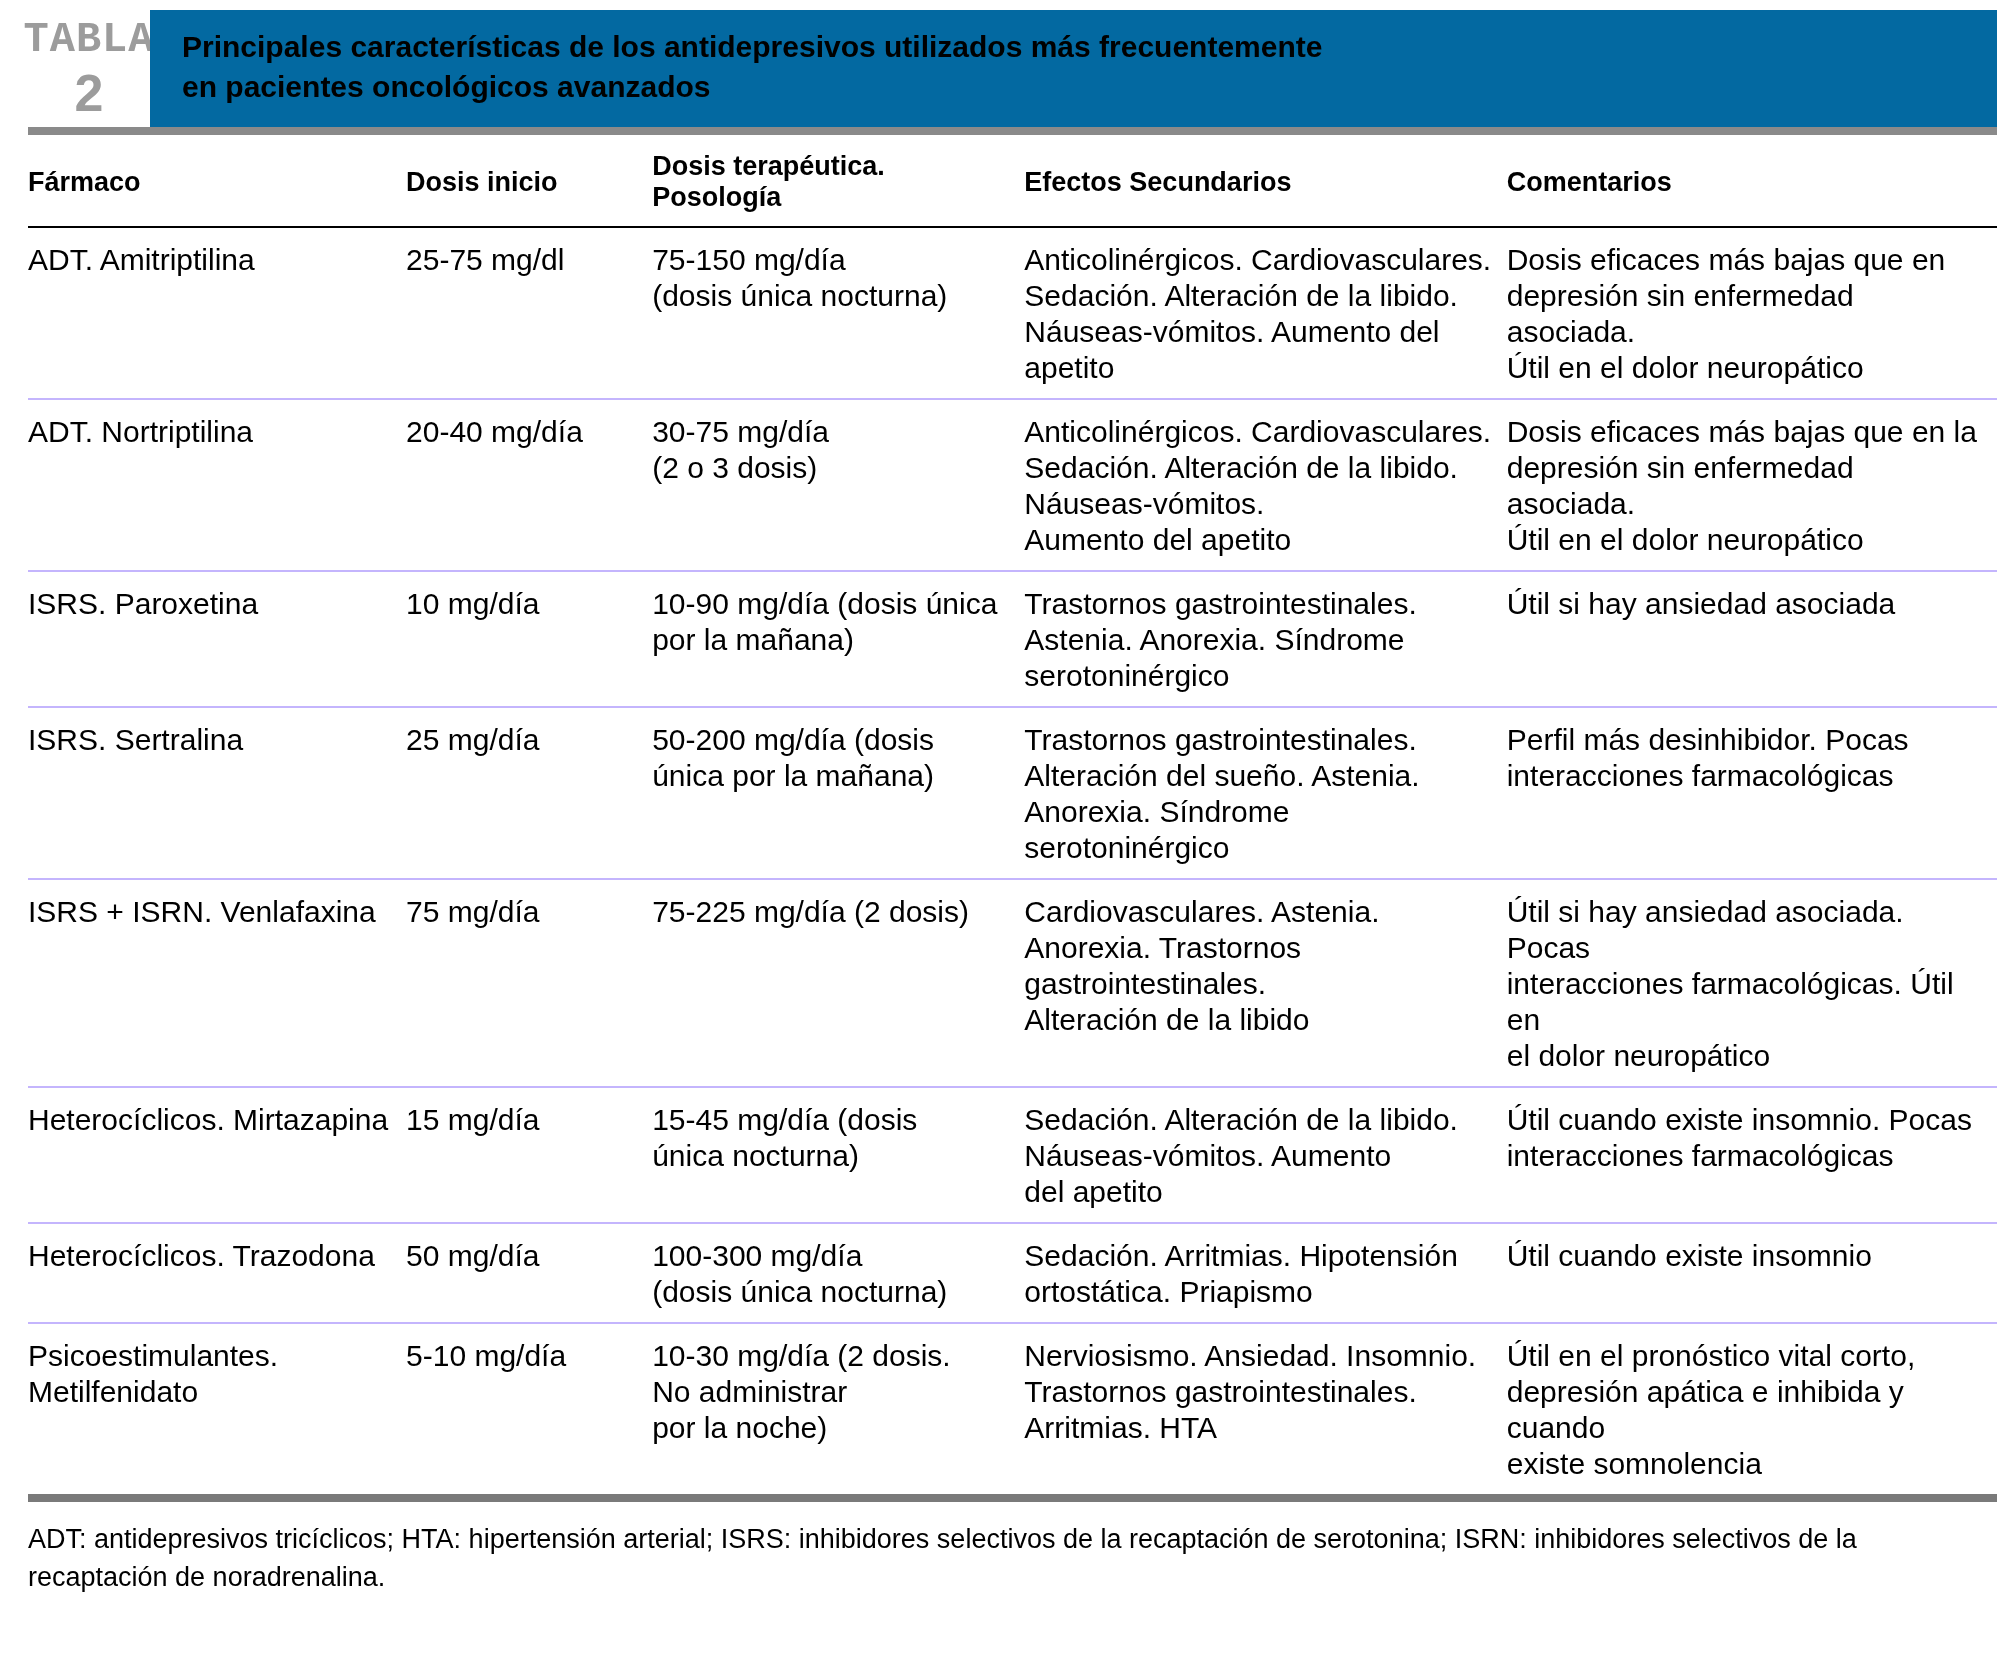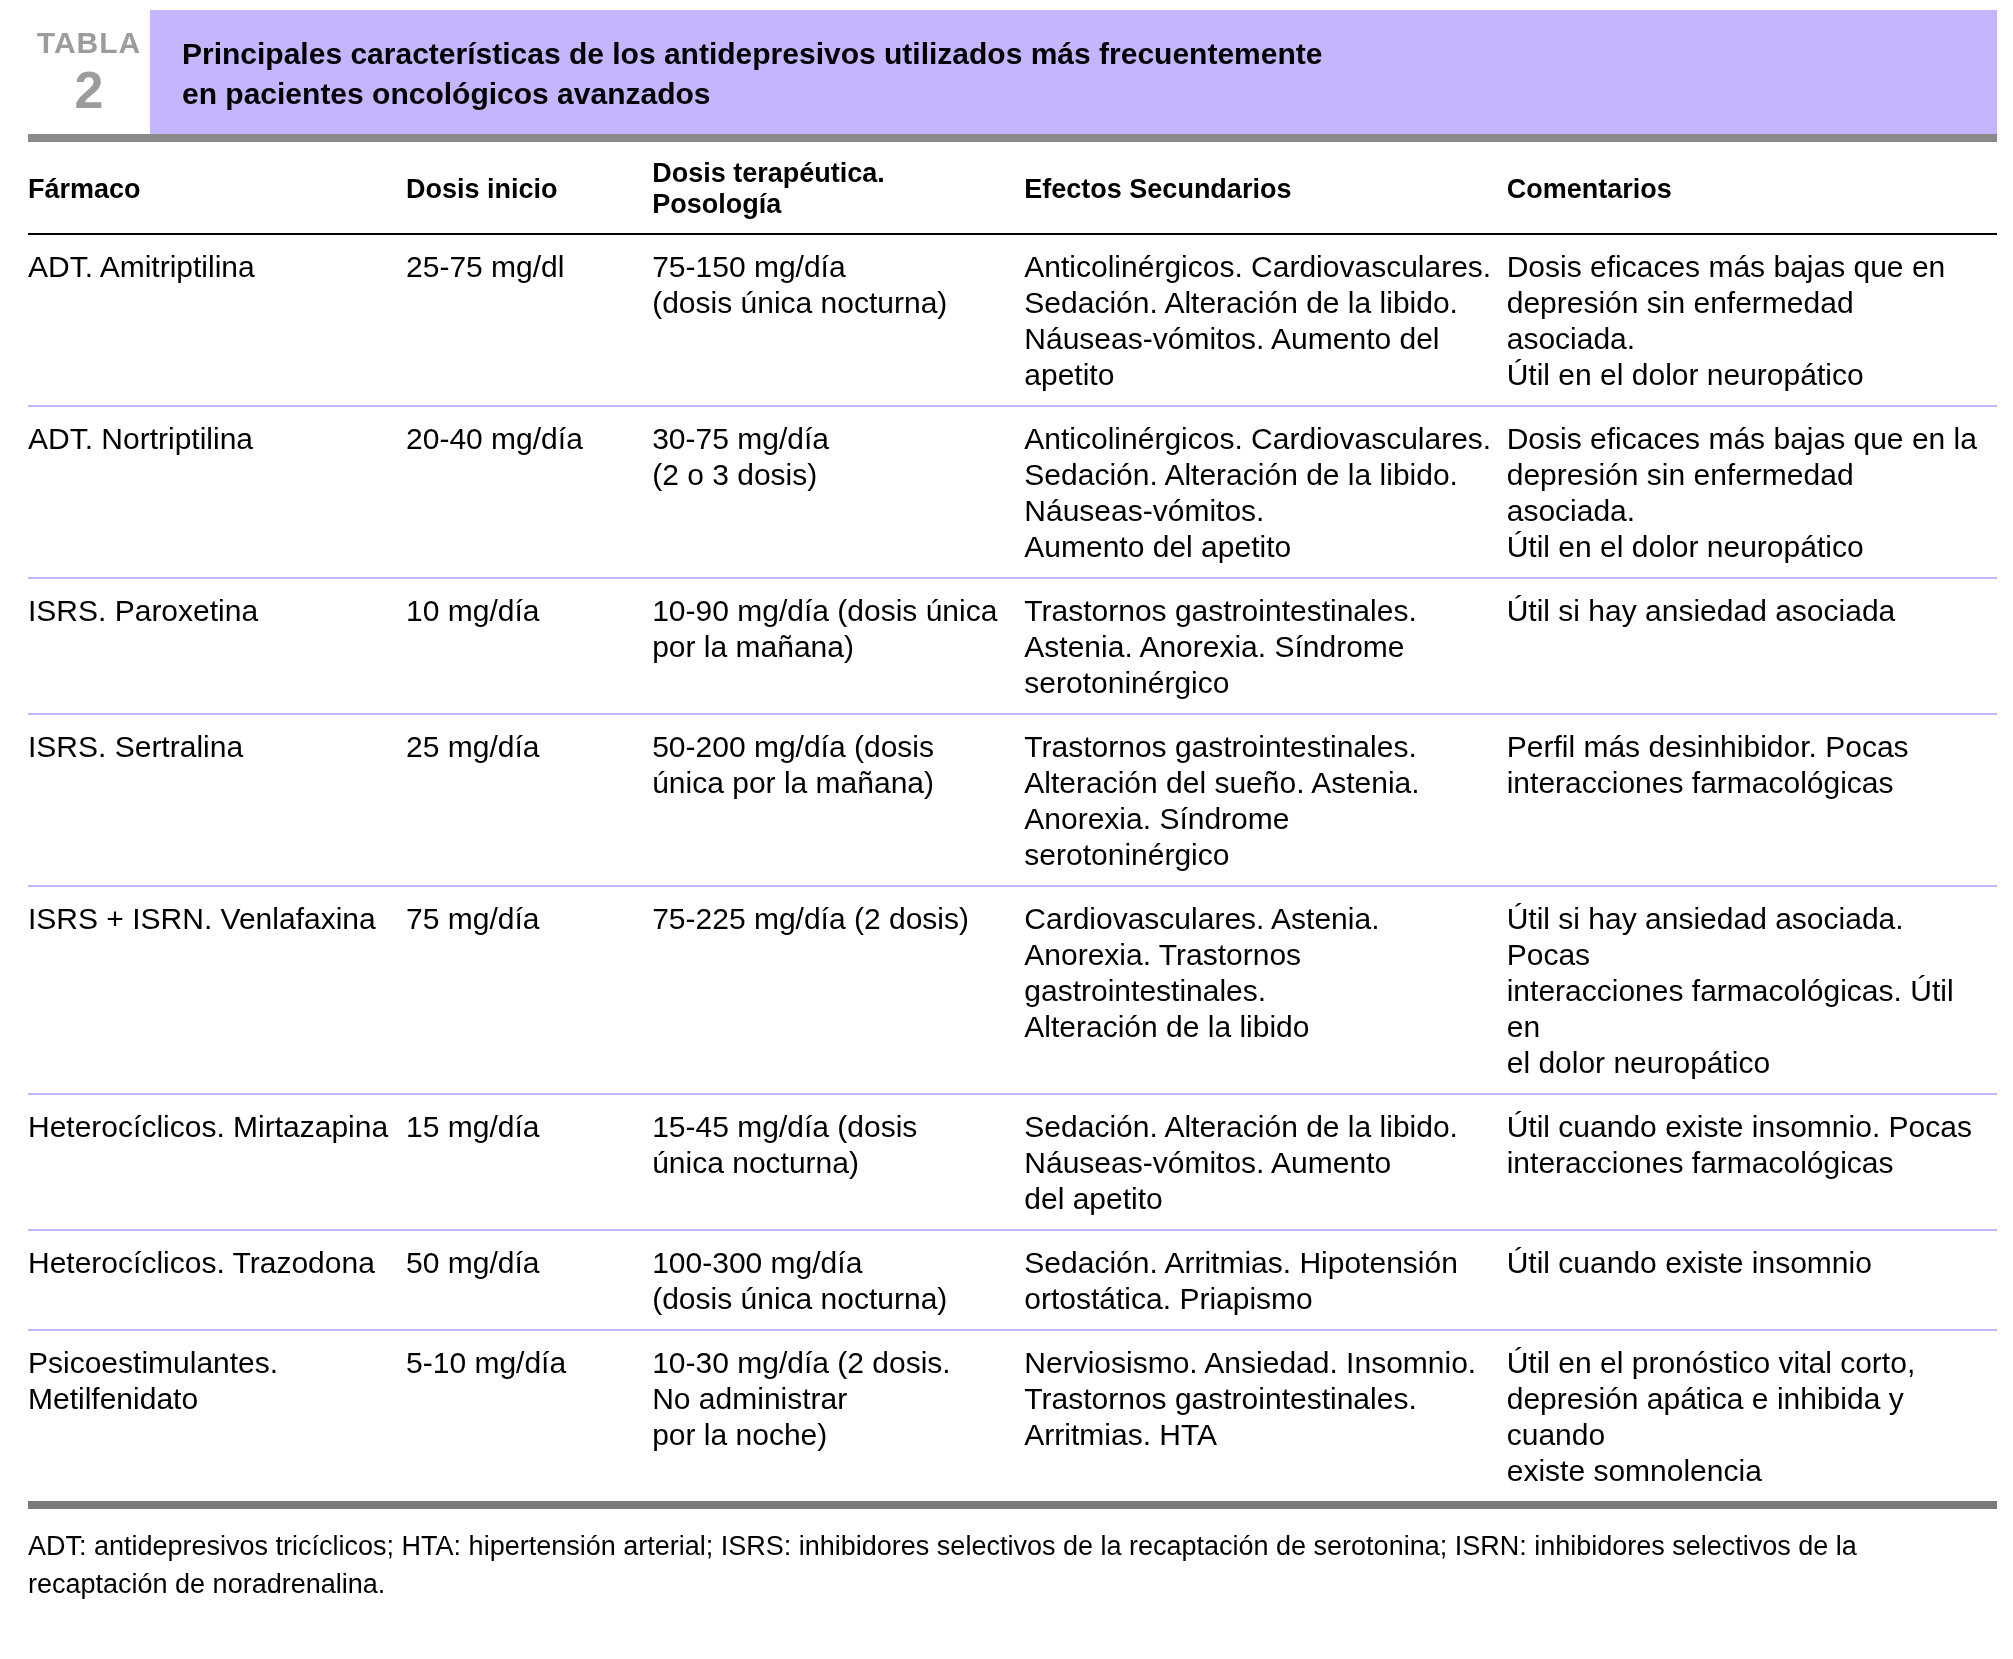--- a/index.html
+++ b/index.html
@@ -11,26 +11,26 @@
     font-family: "Liberation Sans", sans-serif;
     color: #000000;
     -webkit-font-smoothing: antialiased;
   }
   .header-row { display: flex; align-items: stretch; }
   .tabla-badge {
     width: 122px; flex: none;
     display: flex; flex-direction: column; align-items: center; justify-content: center;
     color: #9c9c9c; font-weight: bold; line-height: 1;
   }
-  .badge-label { font-size: 30px; letter-spacing: 1px; }
+  .badge-label { font-size: 42px; letter-spacing: 1px; font-family: Liberation Mono, monospace; }
   .badge-number { font-size: 52px; margin-top: 6px; }
   .title-banner {
-    flex: 1; background: #c4b5fd;
+    flex: 1; background: #0369a1;
     display: flex; align-items: center;
-    padding: 20px 20px 16px 32px; min-height: 88px;
+    padding: 13px 20px 16px 32px; min-height: 88px;
   }
   .table-title {
     font-weight: bold; font-size: 30px; line-height: 40px;
     white-space: pre-line;
   }
   .thick-rule { height: 8px; background: #8a8a8a; }
   .bottom-rule { height: 8px; background: #7a7a7a; }
   table.drugs { width: 100%; border-collapse: collapse; table-layout: fixed; }
   col.c1 { width: 19.2%; } col.c2 { width: 12.5%; } col.c3 { width: 18.9%; }
   col.c4 { width: 24.5%; } col.c5 { width: 24.9%; }

